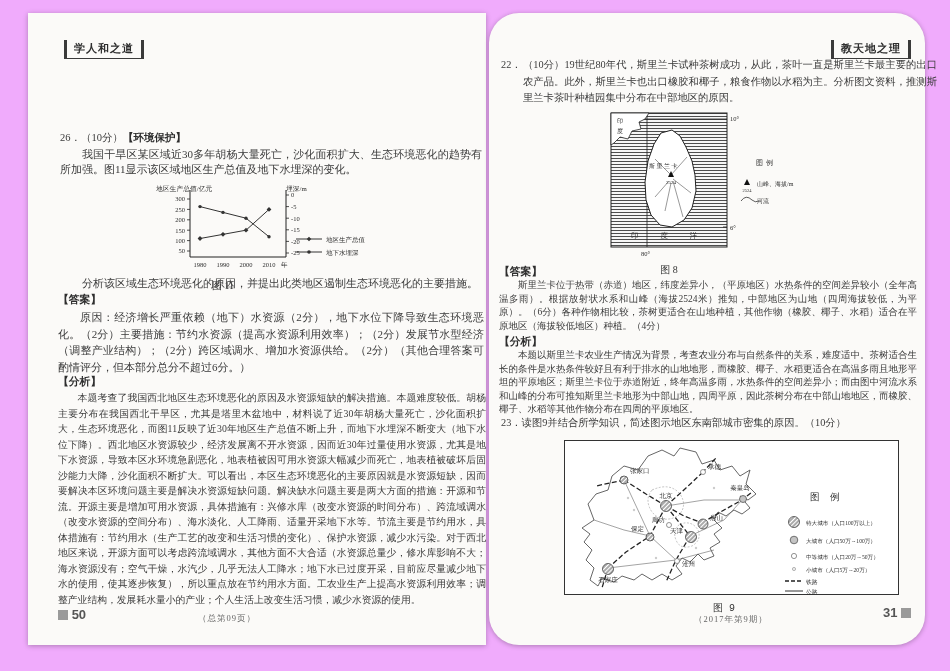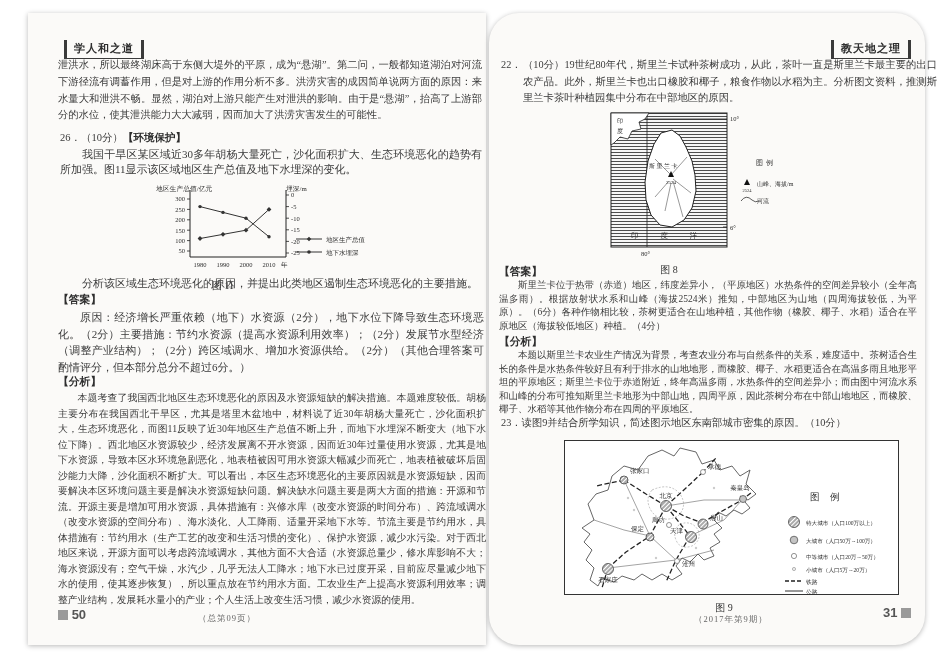--- a/index.html
+++ b/index.html
@@ -1,16 +1,16 @@
 <!DOCTYPE html>
 <html><head>
 <meta charset="utf-8">
 <style>
   html,body{margin:0;padding:0;background:#e6e6e6;}
-  .spread{position:relative;width:950px;height:671px;background:#ffffff;overflow:hidden;
+  .spread{position:relative;width:950px;height:671px;background:#f0abfc;overflow:hidden;
           font-family:"Liberation Serif","DejaVu Serif",serif;color:#333;}
   .page{position:absolute;top:13px;height:632px;background:#fbfaf8;box-shadow:0 1px 5px rgba(0,0,0,.28);}
   .page-left{left:28px;width:458px;}
   .page-right{left:489px;width:436px;border-radius:30px;}
   .header-tag{position:absolute;top:27px;font-size:11px;font-weight:bold;color:#2e2e2e;
               border-left:3px solid #3a3a3a;border-right:3px solid #3a3a3a;border-bottom:1px solid #3a3a3a;
               padding:1px 7px 2px 7px;letter-spacing:1px;}
   .para{position:absolute;text-align:justify;color:#3a3a3a;}
   .p-intro{font-size:10.3px;line-height:16.8px;}
   .p-body{font-size:11px;line-height:16.5px;text-indent:2em;}
@@ -29,21 +29,20 @@
   svg text{font-family:"Liberation Serif","DejaVu Serif",serif;fill:#2e2e2e;}
 </style>
 </head>
 <body>
 
 <div class="spread">
 
   <div class="page page-left">
     <div class="header-tag" style="left:36px;">学人和之道</div>
 
-    <div class="para p-intro" style="left:30px;top:44px;width:424px;">泄洪水，所以最终湖床高于东侧大堤外的平原，成为“悬湖”。第二问，一般都知道湖泊对河流下游径流有调蓄作用，但是对上游的作用分析不多。洪涝灾害的成因简单说两方面的原因：来水量大和泄洪不畅。显然，湖泊对上游只能产生对泄洪的影响。由于是“悬湖”，抬高了上游部分的水位，使其泄洪能力大大减弱，因而加大了洪涝灾害发生的可能性。</div>
 
     <div class="q-heading" style="left:32px;top:118px;">
       <span>26．（10分）</span><b>【环境保护】</b>
     </div>
 
     <div class="para p-body" style="left:32px;top:134px;width:422px;line-height:15px;">我国干旱区某区域近30多年胡杨大量死亡，沙化面积扩大、生态环境恶化的趋势有所加强。图11显示该区域地区生产总值及地下水埋深的变化。</div>
 
     <div style="position:absolute;left:100px;top:170px;">
       <svg id="fig11" width="290" height="92" viewBox="0 0 290 92">
         <text x="28" y="8" font-size="6.8">地区生产总值/亿元</text>
@@ -243,21 +242,21 @@
         <text x="242" y="103" font-size="5.6">大城市（人口50万～100万）</text>
         <circle cx="230" cy="116" r="2.6" fill="#fff" stroke="#777" stroke-width="0.8"></circle>
         <text x="242" y="119" font-size="5.6">中等城市（人口20万～50万）</text>
         <circle cx="230" cy="129" r="1.6" fill="#eee" stroke="#999" stroke-width="0.7"></circle>
         <text x="242" y="132" font-size="5.6">小城市（人口5万～20万）</text>
         <line x1="221" y1="141" x2="239" y2="141" stroke="#222" stroke-width="1.4" stroke-dasharray="4 2"></line>
         <text x="242" y="144" font-size="5.8">铁路</text>
         <line x1="221" y1="151" x2="239" y2="151" stroke="#333" stroke-width="1"></line>
         <text x="242" y="153.5" font-size="5.8">公路</text>
       </svg>
-      <div class="fig-caption" style="position:static;width:200px;margin-left:60px;margin-top:2px;">图 9</div>
+      <div class="fig-caption" style="position:static;width:200px;margin-left:60px;margin-top:2px;font-family:Liberation Mono, monospace;">图 9</div>
     </div>
 
     <div class="footer-center" style="left:205px;top:601px;">（2017年第9期）</div>
     <div class="footer-num" style="right:14px;top:592px;">
       <span>31</span>
       <span class="sq"></span>
     </div>
   </div>
 </div>
 

